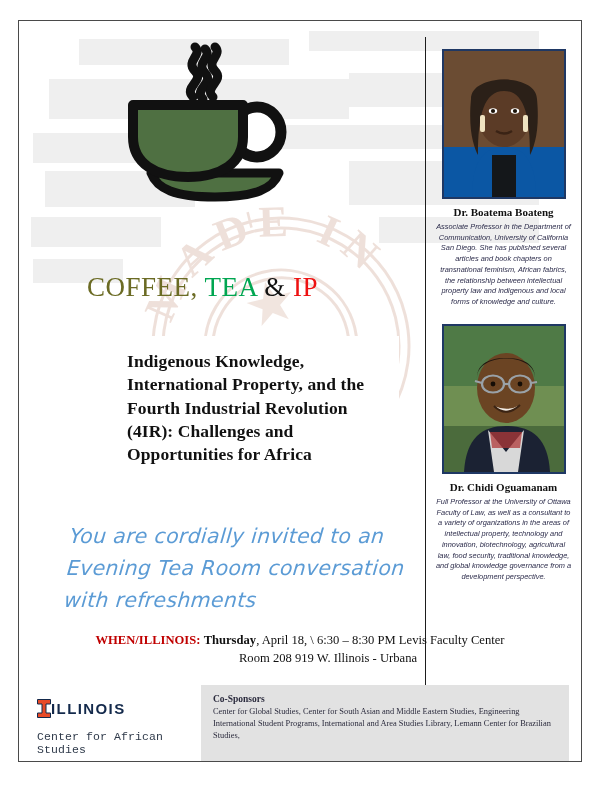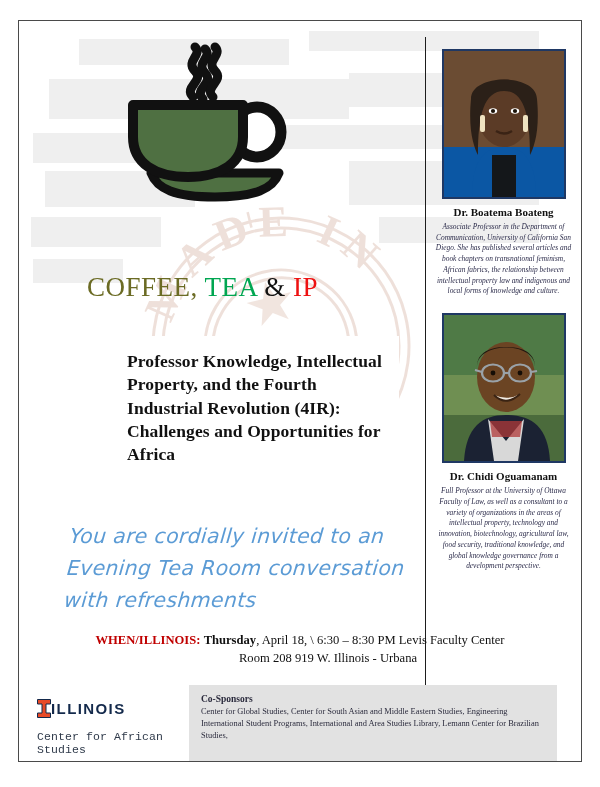--- a/index.html
+++ b/index.html
@@ -81,21 +81,21 @@
     border:2px solid #1f3864;box-sizing:border-box;overflow:hidden;
     position:relative;
   }
   .photo svg{width:100%;height:100%;display:block;}
   .sp-name{
     margin:7px 0 4px;font-family:"Liberation Serif", serif;
     font-weight:bold;font-size:11px;color:#111111;
   }
   .sp-bio{
     margin:0 auto;width:136px;
-    font-family:Liberation Serif, serif;
+    font-family:Liberation Sans, sans-serif;
     font-style:italic;font-size:7.4px;line-height:1.45;
     color:#2b2b4a;
   }
 
   
   .whenloc{
     position:absolute;left:0;right:0;top:611px;text-align:center;
     font-family:"Liberation Serif", serif;font-size:12.6px;color:#111111;
     line-height:1.42;
   }
@@ -116,21 +116,21 @@
   .ui-logo .unit{
     font-family:Liberation Mono, monospace;font-size:11.5px;
     color:#2f3a4a;margin-top:12px;letter-spacing:.1px;
   }
   .ui-logo .inst{
     font-family:"Liberation Sans", sans-serif;font-weight:bold;
     font-size:6.2px;letter-spacing:.6px;color:#13294b;margin-top:3px;
   }
 
   .cosponsors{
-    position:absolute;left:170px;top:664px;width:368px;height:96px;
+    position:absolute;left:182px;top:664px;width:368px;height:96px;
     background:#e2e2e2;padding:9px 10px 8px 12px;box-sizing:border-box;
   }
   .cosponsors h3{
     margin:0 0 2px;font-family:"Liberation Serif", serif;
     font-weight:bold;font-size:9.5px;color:#2b2b3d;
   }
   .cosponsors p{
     margin:0;font-family:"Liberation Serif", serif;
     font-size:8.4px;line-height:1.42;color:#2b2b3d;
   }
@@ -206,21 +206,21 @@
       </div>
 
       <div class="kicker">
         <span class="c1">COFFEE,</span>
         <span class="c2">TEA</span>
         <span class="c3">&amp;</span>
         <span class="c4">IP</span>
       </div>
 
       <div class="title-box">
-        <h1>Professor Knowledge, Intellectual Property, and the Fourth Industrial Revolution (4IR): Challenges and Opportunities for Africa</h1>
+        <h1>Indigenous Knowledge, International Property, and the Fourth Industrial Revolution (4IR): Challenges and Opportunities for Africa</h1>
       </div>
 
       <div class="invite">You are cordially invited to an Evening Tea Room conversation with refreshments</div>
     </div>
 
     <div class="right-col">
 
       <div class="speaker" style="margin-top:12px;">
         <div class="photo">
           <svg viewBox="0 0 120 146" xmlns="http://www.w3.org/2000/svg">

